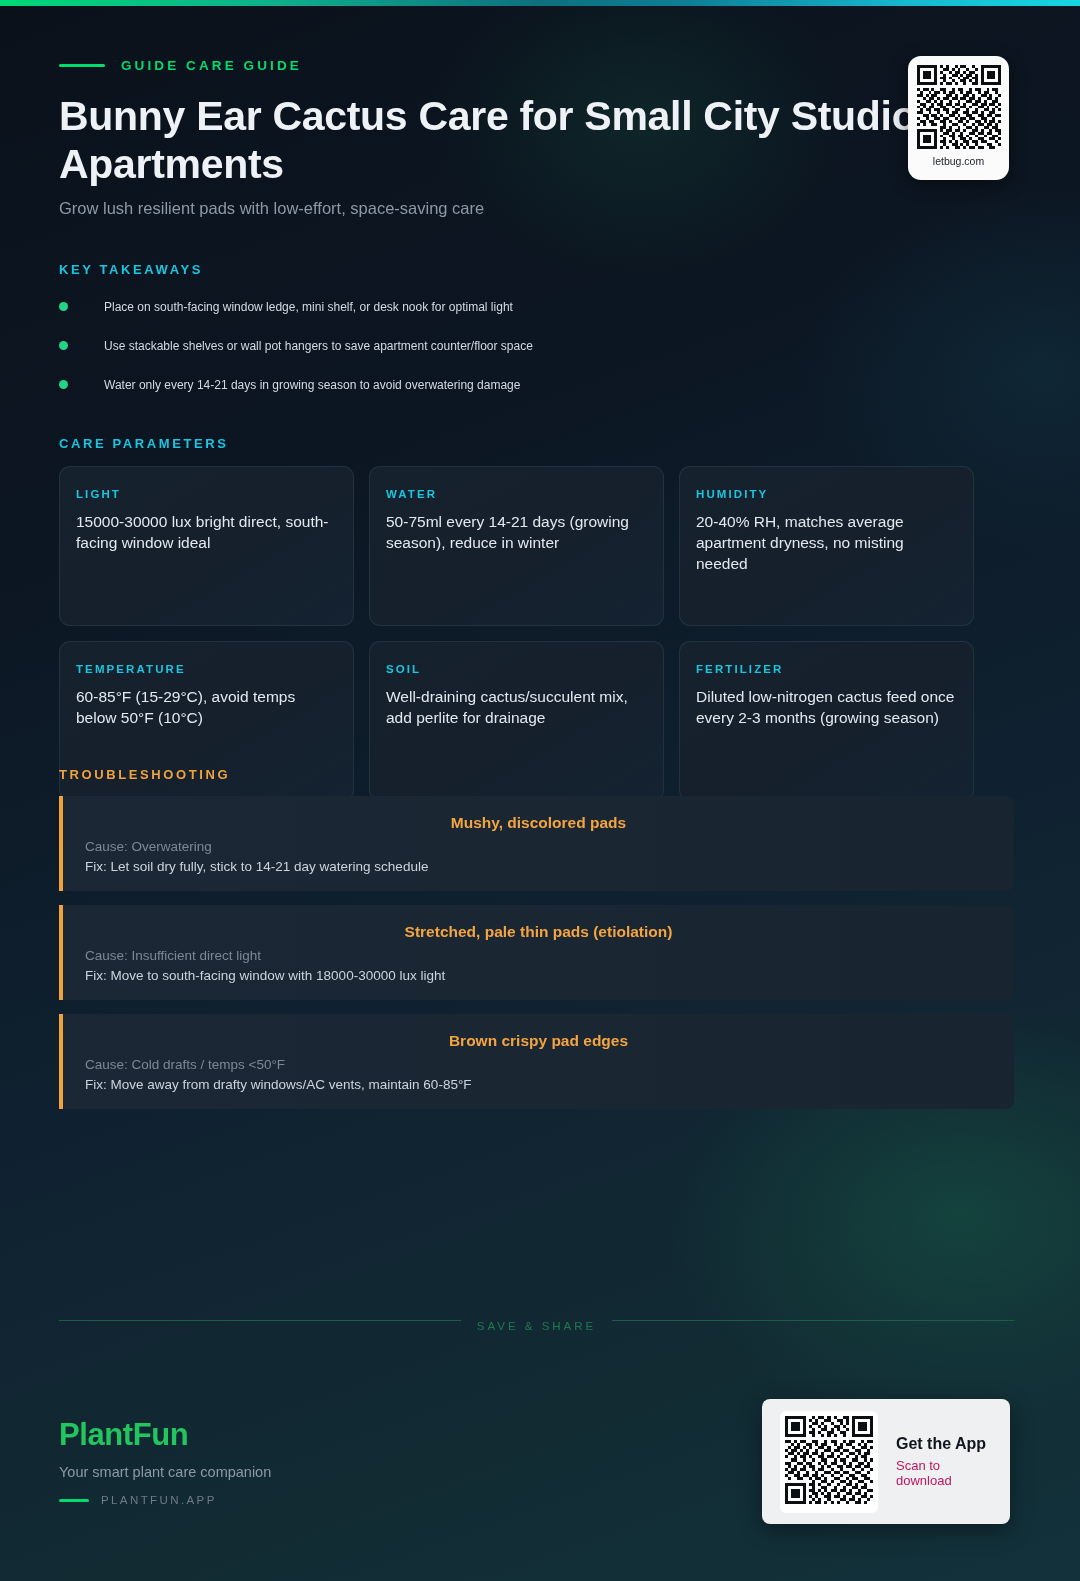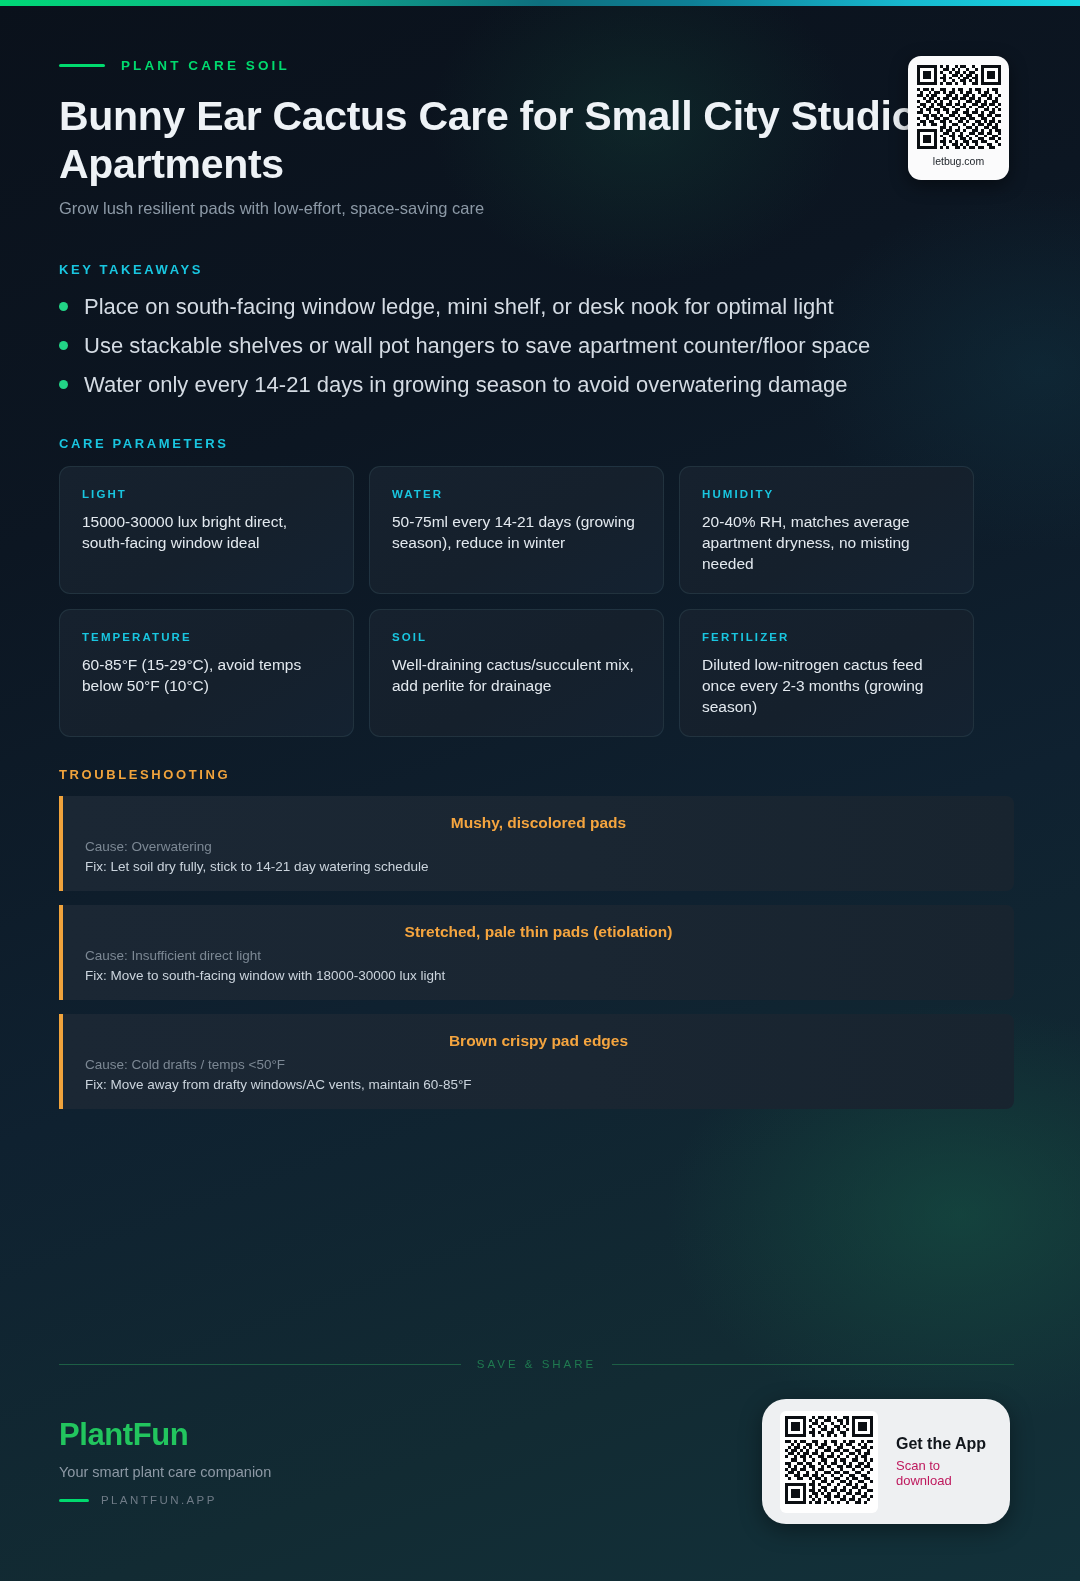--- a/index.html
+++ b/index.html
@@ -55,77 +55,77 @@
     position:absolute; left:59px;
     font-size:13px; font-weight:700; letter-spacing:2.6px;
   }
   .sec-cyan { color:#19c6e0; }
   .sec-amber { color:#f0a33c; }
 
   
   .takeaways { position:absolute; left:59px; top:296px; width:930px; }
   .take-item { display:flex; align-items:flex-start; gap:16px; height:39px; }
   .take-dot { width:9px; height:9px; border-radius:50%; background:#22d486; margin-top:6px; flex:none; }
-  .take-text { font-size:22px; color:#d4dbe3; line-height:22px; }
+  .take-text { font-size:12px; color:#d4dbe3; line-height:22px;margin-left:20px; }
 
   
   .cards { position:absolute; left:59px; top:466px; width:915px;
            display:grid; grid-template-columns:repeat(3,295px); gap:15px 15px; }
   .card {
     background:linear-gradient(150deg,#16212e 0%,#15202c 55%,#142231 100%);
     border:1px solid rgba(120,185,190,.12);
-    border-radius:11px; padding:21px 22px 20px; height:128px;
+    border-radius:11px; padding:21px 16px 20px; height:160px;
   }
   .card-label { font-size:11.5px; font-weight:700; letter-spacing:2.1px; color:#19c6e0; margin-bottom:11px; }
   .card-value { font-size:15.5px; line-height:21px; color:#e3e9ef; font-weight:400; }
 
   
   .trouble { position:absolute; left:59px; top:796px; width:955px; }
   .tr-item {
     background:linear-gradient(90deg,#1b2734 0%,#1a2632 55%,#18242f 100%);
     border-left:4px solid #f0a33c; border-radius:0 8px 8px 0;
     padding:18px 22px 16px; margin-bottom:14px; height:95px;
   }
   .tr-title { font-size:15.5px; font-weight:700; color:#f5a53f; margin-bottom:7px;text-align:center; }
   .tr-cause { font-size:13.5px; color:#7c8894; margin-bottom:5px; }
   .tr-fix { font-size:13.5px; color:#cbd4dd; }
 
   
-  .divider { position:absolute; left:59px; top:1358px; width:955px; display:flex; align-items:center; gap:16px; }
+  .divider { position:absolute; left:59px; top:1320px; width:955px; display:flex; gap:16px; }
   .div-line { flex:1; height:1px; background:#1d5f45; }
   .div-text { font-size:11.5px; letter-spacing:3px; color:#1f7a50; font-weight:400; }
 
   .brand { position:absolute; left:59px; top:1417px; }
   .brand-name { font-size:31px; font-weight:700; color:#22c55e; letter-spacing:-.4px; }
   .brand-tag { font-size:14.5px; color:#8d99a5; margin-top:11px; }
   .brand-url { display:flex; align-items:center; gap:12px; margin-top:14px; }
   .brand-url-line { width:30px; height:3px; background:#00da6e; border-radius:2px; }
   .brand-url-text { font-size:11.5px; letter-spacing:2.4px; color:#6f7b87; font-weight:400; }
 
   .foot-qr {
     position:absolute; left:762px; top:1399px; width:248px; height:125px;
-    background:#eef0f2; border-radius:24px;
+    background:#eef0f2; border-radius:8px;
     display:flex; align-items:center; gap:18px; padding:0 18px;
     box-shadow:0 6px 22px rgba(0,0,0,.38);
   }
   .foot-qr-box { background:#fff; border-radius:6px; padding:5px; flex:none; }
   .foot-qr-title { font-size:16px; font-weight:700; color:#11161c; }
   .foot-qr-sub { font-size:13px; color:#be185d; margin-top:5px; }
 </style>
 </head>
 <body>
 
 <div id="bg"></div>
 <div id="topbar"></div>
 
 <div class="page">
 
   <div class="eyebrow">
     <span class="eyebrow-line"></span>
-    <span class="eyebrow-text">PLANT CARE SOIL</span>
+    <span class="eyebrow-text">GUIDE CARE GUIDE</span>
   </div>
 
   <h1 class="title">Bunny Ear Cactus Care for Small City Studio Apartments</h1>
   <div class="subtitle">Grow lush resilient pads with low-effort, space-saving care</div>
 
   <div class="hdr-qr">
     <svg width="84" height="84" viewBox="0 0 29 29" shape-rendering="crispEdges">
       <rect width="29" height="29" fill="#fff"></rect>
       <g fill="#0b0e12">
         <path d="M0 0h7v7H0z"></path>

